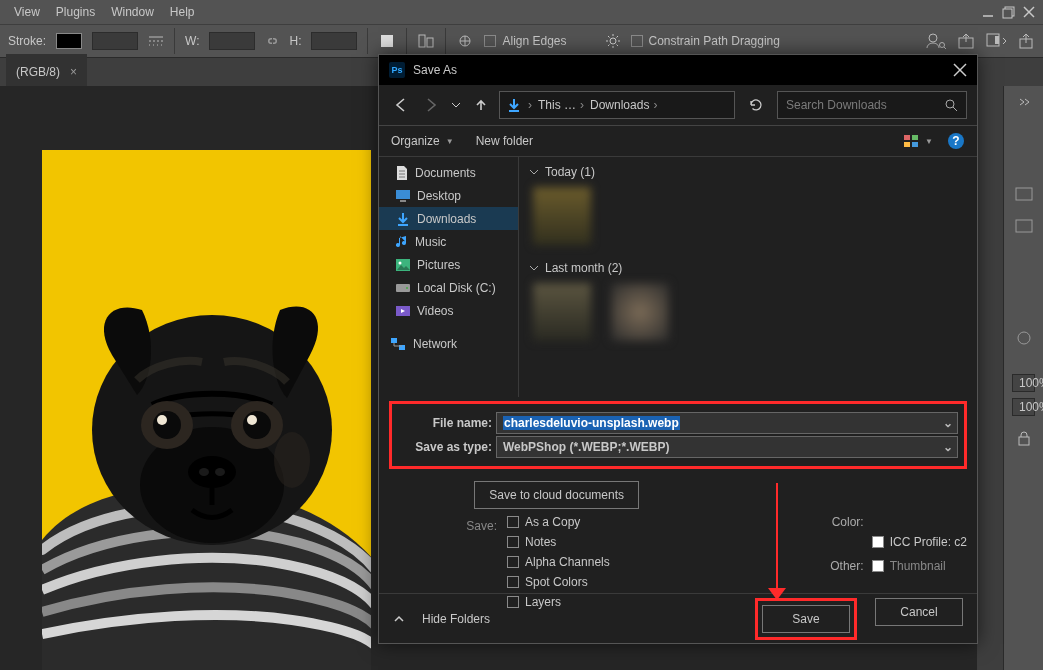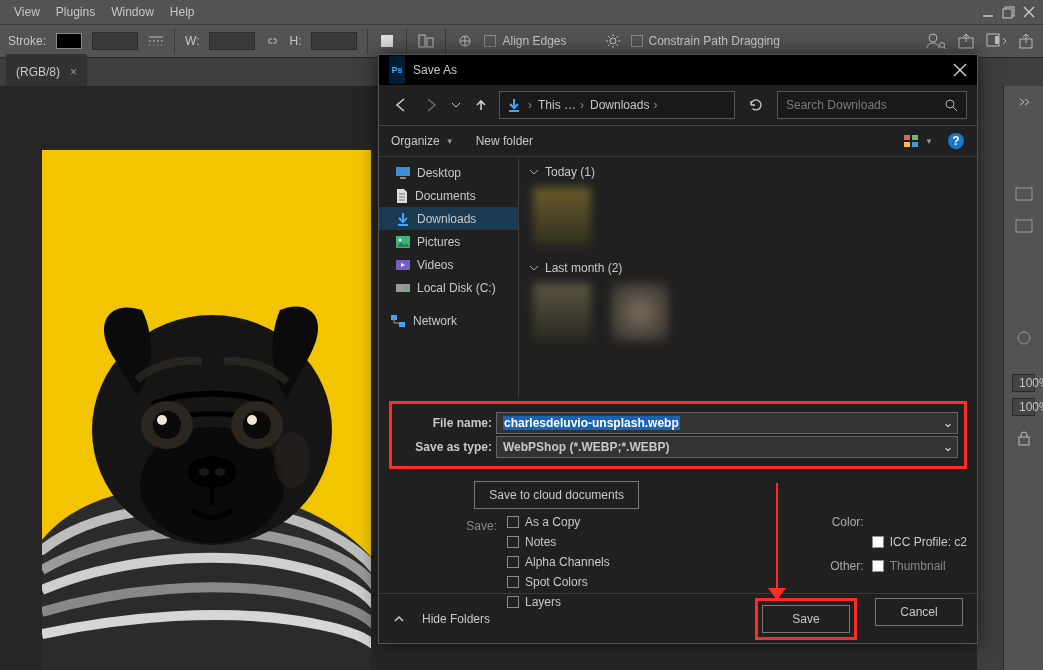--- a/index.html
+++ b/index.html
@@ -30,21 +30,21 @@
   .right-gutter{position:absolute;right:0;top:86px;width:40px;height:584px;background:#535353;border-left:1px solid #2a2a2a;}
   .right-gutter .ic{width:40px;height:32px;display:flex;align-items:center;justify-content:center;}
   .panel-stack{position:absolute;right:40px;top:86px;width:26px;height:584px;background:#3e3e3e;}
 
   .canvas{position:absolute;left:42px;top:150px;width:329px;height:520px;background:#f2c500;overflow:hidden;}
 
   
   .dialog{position:absolute;left:378px;top:54px;width:600px;height:590px;background:#202020;border:1px solid #555;box-shadow:0 0 18px rgba(0,0,0,.6);}
   .dlg-title{height:30px;background:#000;display:flex;align-items:center;padding:0 10px;gap:8px;justify-content:space-between;}
   .dlg-title .lead{display:flex;align-items:center;gap:8px;}
-  .ps-badge{width:16px;height:28px;background:#001d34;color:#31a8ff;font-size:9px;font-weight:bold;display:flex;align-items:center;justify-content:center;border-radius:2px;}
+  .ps-badge{width:16px;height:16px;background:#001d34;color:#31a8ff;font-size:9px;font-weight:bold;display:flex;align-items:center;justify-content:center;border-radius:2px;}
   .navrow{height:40px;display:flex;align-items:center;padding:0 10px;gap:6px;}
   .navbtn{width:24px;height:24px;display:flex;align-items:center;justify-content:center;color:#999;}
   .addrbar{flex:1;height:28px;background:#191919;border:1px solid #555;display:flex;align-items:center;padding:0 6px;gap:6px;}
   .addrbar .seg{display:flex;align-items:center;gap:4px;}
   .refresh{width:30px;height:28px;display:flex;align-items:center;justify-content:center;}
   .searchbox{width:190px;height:28px;background:#191919;border:1px solid #555;display:flex;align-items:center;padding:0 8px;color:#888;justify-content:space-between;}
 
   .toolbar2{height:32px;display:flex;align-items:center;justify-content:space-between;padding:0 12px;border-top:1px solid #444;border-bottom:1px solid #3a3a3a;}
   .toolbar2 .l{display:flex;gap:22px;align-items:center;}
   .dropbtn{display:flex;align-items:center;gap:6px;}
@@ -363,61 +363,67 @@
       <svg width="18" height="18">
           <circle cx="9" cy="9" r="8" fill="#1977c7"></circle>
           <text x="9" y="13" text-anchor="middle" fill="#fff" font-size="12" font-weight="bold">?</text>
         </svg>
     </div>
   </div>
 
   <div class="body">
     <div class="treeview">
       <div class="tree-item">
+          <svg width="14" height="16">
+            <path d="M2 1h7l3 3v11H2z" fill="#ddd"></path>
+            <path d="M4 6h6M4 9h6M4 12h6" stroke="#777"></path>
+          </svg>
+          <span>Documents</span>
+        </div>
+      <div class="tree-item">
           <svg width="16" height="14">
             <rect x="1" y="1" width="14" height="9" fill="#3a8dd6"></rect>
             <rect x="5" y="11" width="6" height="2" fill="#888"></rect>
           </svg>
           <span>Desktop</span>
-        </div>
-      <div class="tree-item">
-          <svg width="14" height="16">
-            <path d="M2 1h7l3 3v11H2z" fill="#ddd"></path>
-            <path d="M4 6h6M4 9h6M4 12h6" stroke="#777"></path>
-          </svg>
-          <span>Documents</span>
         </div>
       <div class="tree-item sel">
           <svg width="16" height="16">
             <path d="M8 2v8M4 7l4 4 4-4" fill="none" stroke="#3ea6ff" stroke-width="2"></path>
             <line x1="3" y1="14" x2="13" y2="14" stroke="#3ea6ff" stroke-width="2"></line>
           </svg>
           <span>Downloads</span>
+        </div>
+      <div class="tree-item">
+          <svg width="14" height="16">
+            <path d="M5 2v9a2 2 0 1 1-1-1.7V4l7-2v7a2 2 0 1 1-1-1.7" fill="#3ea6ff"></path>
+          </svg>
+          <span>Music</span>
         </div>
       <div class="tree-item">
           <svg width="16" height="14">
             <rect x="1" y="1" width="14" height="12" fill="#3cb47d"></rect>
             <circle cx="5" cy="5" r="1.5" fill="#fff"></circle>
             <path d="M2 12l4-5 3 3 2-2 4 4z" fill="#2a7a55"></path>
           </svg>
           <span>Pictures</span>
         </div>
       <div class="tree-item">
+          <svg width="16" height="12">
+            <rect x="1" y="2" width="14" height="8" rx="1" fill="#999"></rect>
+            <circle cx="12" cy="6" r="1" fill="#4a4"></circle>
+          </svg>
+          <span>Local Disk (C:)</span>
+        </div>
+      <div class="tree-item">
           <svg width="16" height="14">
             <rect x="1" y="2" width="14" height="10" fill="#7a5ac9"></rect>
             <path d="M6 5v4l4-2z" fill="#fff"></path>
           </svg>
           <span>Videos</span>
-        </div>
-      <div class="tree-item">
-          <svg width="16" height="12">
-            <rect x="1" y="2" width="14" height="8" rx="1" fill="#999"></rect>
-            <circle cx="12" cy="6" r="1" fill="#4a4"></circle>
-          </svg>
-          <span>Local Disk (C:)</span>
         </div>
       <div style="height:10px"></div>
       <div class="tree-item" style="padding-left:10px">
           <svg width="18" height="14">
             <rect x="2" y="1" width="6" height="5" fill="#3ea6ff"></rect>
             <rect x="10" y="8" width="6" height="5" fill="#3ea6ff"></rect>
             <path d="M5 6v3h8" stroke="#999" fill="none"></path>
           </svg>
           <span>Network</span>
         </div>

